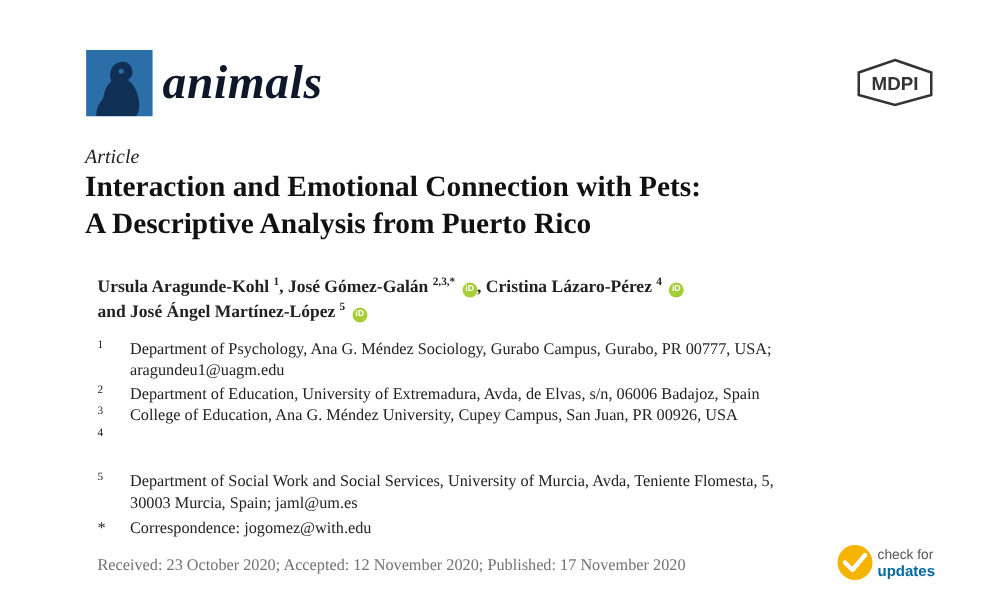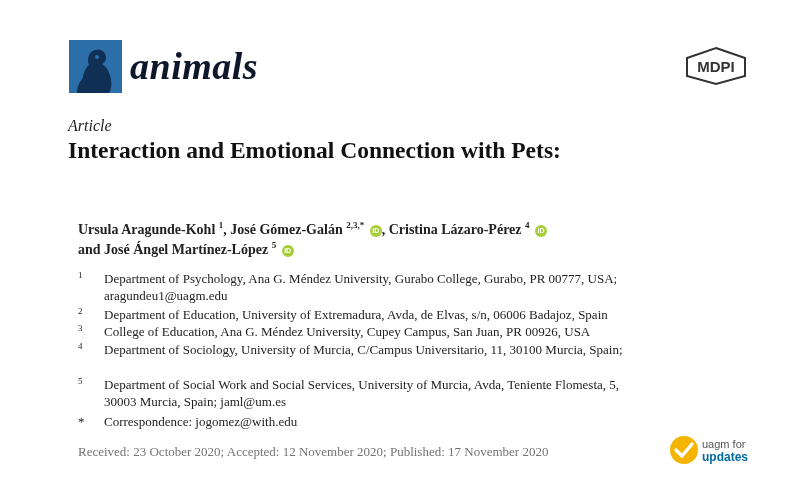--- a/index.html
+++ b/index.html
@@ -43,20 +43,21 @@
 <div id="publisher-logo" class="abs">
   <svg width="66" height="40" viewBox="0 0 66 40">
     <polygon points="33,2 62,12 62,30 33,38 4,30 4,12" fill="#fff" stroke="#333" stroke-width="2"></polygon>
     <text x="33" y="26" text-anchor="middle" font-family="Liberation Sans, sans-serif" font-weight="bold" font-size="15" fill="#333">MDPI</text>
   </svg>
 </div>
 
 <div id="article-type" class="abs">Article</div>
 <div id="title" class="abs">
   <div>Interaction and Emotional Connection with Pets:</div>
+  <div>A Descriptive Analysis from Puerto Rico</div>
 </div>
 
 <div class="abs authors" style="top:220px;">
   <span>Ursula Aragunde-Kohl</span>
   <sup>1</sup><span>, </span>
   <span>José Gómez-Galán</span>
   <sup>2,3,*</sup>
   <span class="orcid">iD</span><span>, </span>
   <span>Cristina Lázaro-Pérez</span>
   <sup>4</sup>
@@ -64,48 +65,47 @@
 </div>
 <div class="abs authors" style="top:240px;">
   <span>and</span>
   <span>José Ángel Martínez-López</span>
   <sup>5</sup>
   <span class="orcid">iD</span>
 </div>
 
 <div class="abs aff" style="top:270px;">
   <span class="num">1</span>
-  <span class="txt">Department of Psychology, Ana G. Méndez University, Gurabo College, Gurabo, PR 00777, USA;</span>
+  <span class="txt">Department of Psychology, Ana G. Méndez Sociology, Gurabo Campus, Gurabo, PR 00777, USA;</span>
   <span class="txt">aragundeu1@uagm.edu</span>
 </div>
 <div class="abs aff" style="top:306px;">
   <span class="num">2</span>
   <span class="txt">Department of Education, University of Extremadura, Avda, de Elvas, s/n, 06006 Badajoz, Spain</span>
 </div>
 <div class="abs aff" style="top:323px;">
   <span class="num">3</span>
   <span class="txt">College of Education, Ana G. Méndez University, Cupey Campus, San Juan, PR 00926, USA</span>
 </div>
 <div class="abs aff" style="top:341px;">
   <span class="num">4</span>
-  <span class="txt">Department of Sociology, University of Murcia, C/Campus Universitario, 11, 30100 Murcia, Spain;</span>
 </div>
 <div class="abs aff" style="top:376px;">
   <span class="num">5</span>
   <span class="txt">Department of Social Work and Social Services, University of Murcia, Avda, Teniente Flomesta, 5,</span>
   <span class="txt">30003 Murcia, Spain; jaml@um.es</span>
 </div>
 <div class="abs aff" style="top:413px;">
   <span class="num" style="top:0;font-size:13px;">*</span>
   <span class="txt">Correspondence: jogomez@with.edu</span>
 </div>
 
 <div id="dates" class="abs">Received: 23 October 2020; Accepted: 12 November 2020; Published: 17 November 2020</div>
 
 <div id="updates" class="abs">
   <div class="circle">
     <svg width="20" height="18" viewBox="0 0 20 18">
         <path d="M2 9 L8 15 L18 3" stroke="#fff" stroke-width="3.5" fill="none" stroke-linecap="round" stroke-linejoin="round"></path>
       </svg>
   </div>
-  <span class="l1">uagm for</span>
+  <span class="l1">check for</span>
   <span class="l2">updates</span>
 </div>
 
 </body></html>

